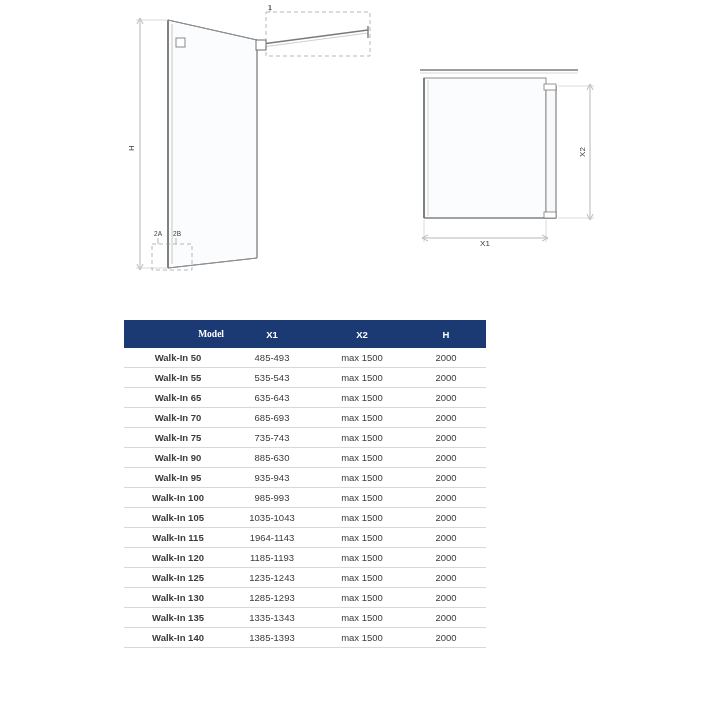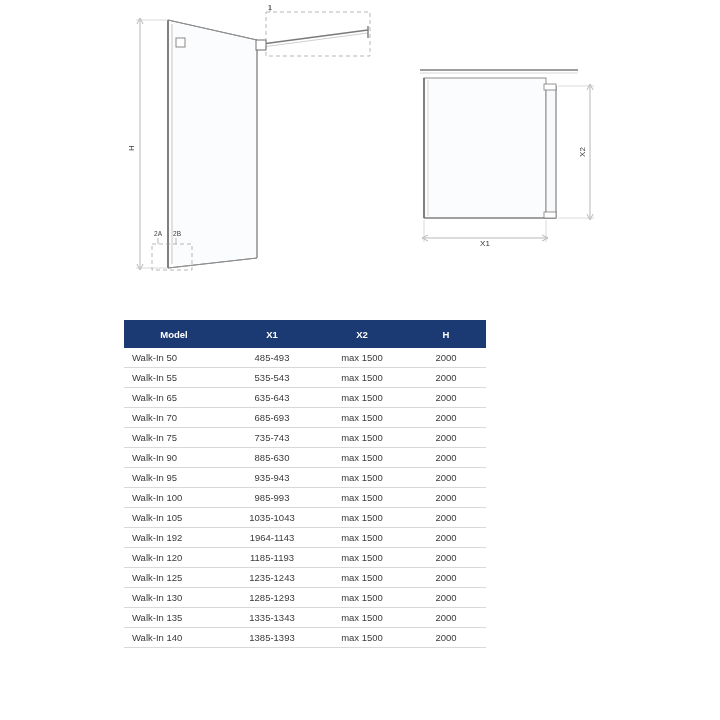--- a/index.html
+++ b/index.html
@@ -50,35 +50,37 @@
     background: #1b3a73;
     color: #ffffff;
     font-size: 9.5px;
     font-weight: bold;
     text-align: center;
     padding: 5px 2px 5px 2px;
     height: 18px;
     border: none;
   }
   table.spec th.model-col {
-    text-align: center;
+    text-align: right;
     padding-left: 0;
+    font-family: Liberation Serif, serif;
   }
   table.spec td {
     border-bottom: 1px solid #d8d8d8;
     padding: 3px 2px;
     text-align: center;
     color: #3a3a3a;
     font-size: 9.5px;
     height: 13px;
   }
   table.spec td.model-col {
-    text-align: left;
+    text-align: center;
     padding-left: 8px;
     color: #3a3a3a;
+    font-weight: bold;
   }
   table.spec col.c-model { width: 102px; }
   table.spec col.c-x1 { width: 92px; }
   table.spec col.c-x2 { width: 88px; }
   table.spec col.c-h { width: 80px; }
 
   .lbl {
     font-family: "Liberation Sans", sans-serif;
     font-size: 8px;
     fill: #3a3a3a;
@@ -245,21 +247,21 @@
           <td>max 1500</td>
           <td>2000</td>
         </tr>
         <tr>
           <td class="model-col">Walk-In 105</td>
           <td>1035-1043</td>
           <td>max 1500</td>
           <td>2000</td>
         </tr>
         <tr>
-          <td class="model-col">Walk-In 192</td>
+          <td class="model-col">Walk-In 115</td>
           <td>1964-1143</td>
           <td>max 1500</td>
           <td>2000</td>
         </tr>
         <tr>
           <td class="model-col">Walk-In 120</td>
           <td>1185-1193</td>
           <td>max 1500</td>
           <td>2000</td>
         </tr>

